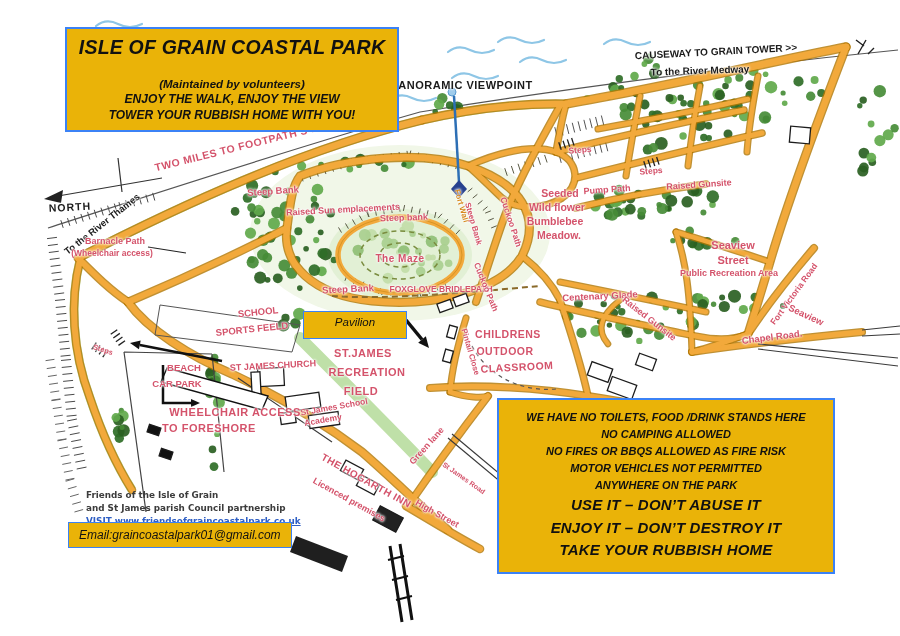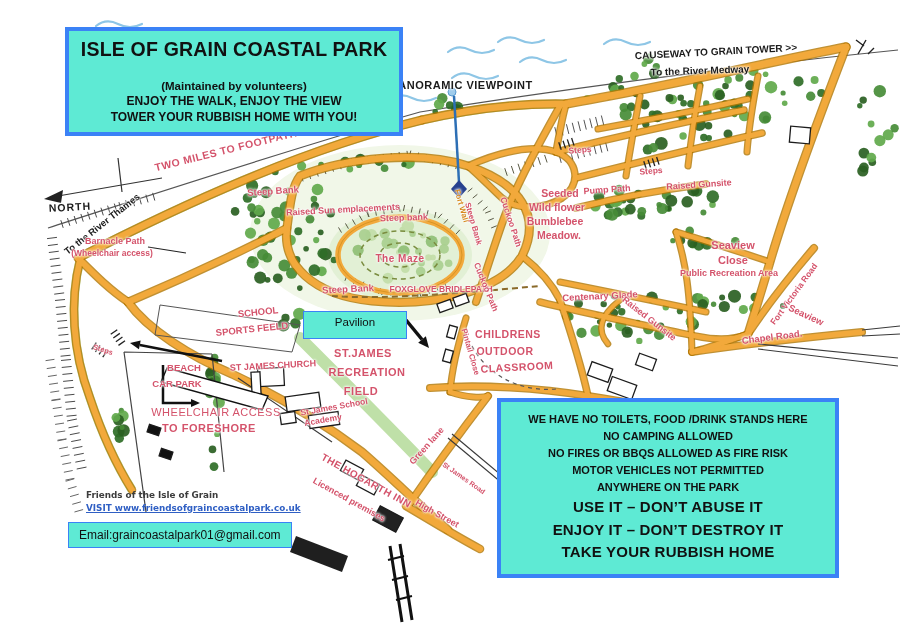--- a/index.html
+++ b/index.html
@@ -2,21 +2,21 @@
 <html><head>
 <meta charset="utf-8">
 <style>
   html,body{margin:0;padding:0;background:#e8e8e8;}
   #stage{position:relative;width:900px;height:636px;background:#ffffff;overflow:hidden;
          font-family:"Liberation Sans",sans-serif;}
   #art{position:absolute;left:0;top:0;}
   #label-layer{position:absolute;left:0;top:0;width:900px;height:636px;pointer-events:none;}
   .map-label{position:absolute;white-space:nowrap;transform:translate(-50%,-50%);
              text-shadow:0 0 3px #fff,0 0 3px #fff,0 0 2px #fff;line-height:1;}
-  .box{position:absolute;background:#5eead4;border:4px solid #3b82f6;text-align:center;color:#111;}
+  .box{position:absolute;background:#eab308;border:2px solid #3b82f6;text-align:center;color:#111;font-style:italic;}
   #title-box{left:65px;top:27px;width:322px;padding:7px 4px 8px 4px;}
   #title-box .t1{font-size:19.5px;font-weight:800;letter-spacing:.2px;}
   #title-box .t2{font-size:11.5px;font-weight:700;margin-top:19px;}
   #title-box .t3,#title-box .t4{font-size:12px;font-weight:700;margin-top:2px;}
   #pavilion-box{left:303px;top:311px;width:102px;height:22px;border-width:1.5px;
                 font-size:11.5px;font-weight:400;padding-top:4px;}
   #notice-box{left:497px;top:398px;width:322px;padding:9px 6px 10px 6px;}
   #notice-box .small{font-size:11px;font-weight:700;line-height:1.55;}
   #notice-box .big{font-size:15px;font-weight:700;line-height:1.5;letter-spacing:.2px;}
   #credits{position:absolute;left:86px;top:489px;font-family:"DejaVu Sans",sans-serif;
@@ -645,21 +645,21 @@
       <span class="map-label" style="left: 486px; top: 287px; color: rgb(212, 83, 107); font-size: 8.5px; font-weight: 700; transform: translate(-50%, -50%) rotate(68deg);">Cuckoo Path</span>
       <span class="map-label" style="left: 580px; top: 150px; color: rgb(212, 83, 107); font-size: 8.5px; font-weight: 700; transform: translate(-50%, -50%) rotate(-5deg);">Steps</span>
       <span class="map-label" style="left: 651px; top: 171px; color: rgb(212, 83, 107); font-size: 8.5px; font-weight: 700; transform: translate(-50%, -50%) rotate(-5deg);">Steps</span>
       <span class="map-label" style="left: 607px; top: 190px; color: rgb(212, 83, 107); font-size: 9px; font-weight: 700; transform: translate(-50%, -50%) rotate(-4deg);">Pump Path</span>
       <span class="map-label" style="left: 699px; top: 185px; color: rgb(212, 83, 107); font-size: 9px; font-weight: 700; transform: translate(-50%, -50%) rotate(-4deg);">Raised Gunsite</span>
       <span class="map-label" style="left: 560px; top: 193px; color: rgb(212, 83, 107); font-size: 10.5px; font-weight: 700; transform: translate(-50%, -50%) rotate(0deg);">Seeded</span>
       <span class="map-label" style="left: 557px; top: 207px; color: rgb(212, 83, 107); font-size: 10.5px; font-weight: 700; transform: translate(-50%, -50%) rotate(0deg);">Wild flower</span>
       <span class="map-label" style="left: 555px; top: 221px; color: rgb(212, 83, 107); font-size: 10.5px; font-weight: 700; transform: translate(-50%, -50%) rotate(0deg);">Bumblebee</span>
       <span class="map-label" style="left: 559px; top: 235px; color: rgb(212, 83, 107); font-size: 10.5px; font-weight: 700; transform: translate(-50%, -50%) rotate(0deg);">Meadow.</span>
       <span class="map-label" style="left: 733px; top: 245px; color: rgb(212, 83, 107); font-size: 11px; font-weight: 700; transform: translate(-50%, -50%) rotate(0deg);">Seaview</span>
-      <span class="map-label" style="left: 733px; top: 260px; color: rgb(212, 83, 107); font-size: 11px; font-weight: 700; transform: translate(-50%, -50%) rotate(0deg);">Close</span>
+      <span class="map-label" style="left: 733px; top: 260px; color: rgb(212, 83, 107); font-size: 11px; font-weight: 700; transform: translate(-50%, -50%) rotate(0deg);">Street</span>
       <span class="map-label" style="left: 729px; top: 273px; color: rgb(212, 83, 107); font-size: 9px; font-weight: 700; transform: translate(-50%, -50%) rotate(0deg);">Public Recreation Area</span>
       <span class="map-label" style="left: 794px; top: 294px; color: rgb(212, 83, 107); font-size: 8.5px; font-weight: 700; transform: translate(-50%, -50%) rotate(-54deg);">Fort Victoria Road</span>
       <span class="map-label" style="left: 806px; top: 315px; color: rgb(212, 83, 107); font-size: 9.5px; font-weight: 700; transform: translate(-50%, -50%) rotate(25deg);">Seaview</span>
       <span class="map-label" style="left: 772px; top: 337px; color: rgb(212, 83, 107); font-size: 9.5px; font-weight: 700; transform: translate(-50%, -50%) rotate(-7deg);">Chapel Road.</span>
       <span class="map-label" style="left: 600px; top: 296px; color: rgb(212, 83, 107); font-size: 9.5px; font-weight: 700; transform: translate(-50%, -50%) rotate(-3deg);">Centenary Glade</span>
       <span class="map-label" style="left: 649px; top: 319px; color: rgb(212, 83, 107); font-size: 9px; font-weight: 700; transform: translate(-50%, -50%) rotate(38deg);">Raised Gunsite</span>
       <span class="map-label" style="left: 258px; top: 312px; color: rgb(212, 83, 107); font-size: 9.5px; font-weight: 700; transform: translate(-50%, -50%) rotate(-6deg);">SCHOOL</span>
       <span class="map-label" style="left: 252px; top: 329px; color: rgb(212, 83, 107); font-size: 9.5px; font-weight: 700; transform: translate(-50%, -50%) rotate(-6deg);">SPORTS FEELD</span>
       <span class="map-label" style="left: 273px; top: 366px; color: rgb(212, 83, 107); font-size: 9px; font-weight: 700; transform: translate(-50%, -50%) rotate(-3deg);">ST JAMES CHURCH</span>
       <span class="map-label" style="left: 334px; top: 407px; color: rgb(212, 83, 107); font-size: 8.5px; font-weight: 700; transform: translate(-50%, -50%) rotate(-10deg);">St James School</span>
@@ -667,21 +667,21 @@
       <span class="map-label" style="left: 363px; top: 353px; color: rgb(212, 83, 107); font-size: 11px; font-weight: 700; letter-spacing: 0.5px; transform: translate(-50%, -50%) rotate(0deg);">ST.JAMES</span>
       <span class="map-label" style="left: 367px; top: 372px; color: rgb(212, 83, 107); font-size: 11px; font-weight: 700; letter-spacing: 0.5px; transform: translate(-50%, -50%) rotate(0deg);">RECREATION</span>
       <span class="map-label" style="left: 361px; top: 391px; color: rgb(212, 83, 107); font-size: 11px; font-weight: 700; letter-spacing: 0.5px; transform: translate(-50%, -50%) rotate(0deg);">FIELD</span>
       <span class="map-label" style="left: 508px; top: 334px; color: rgb(212, 83, 107); font-size: 10.5px; font-weight: 700; letter-spacing: 0.5px; transform: translate(-50%, -50%) rotate(0deg);">CHILDRENS</span>
       <span class="map-label" style="left: 505px; top: 351px; color: rgb(212, 83, 107); font-size: 10.5px; font-weight: 700; letter-spacing: 0.5px; transform: translate(-50%, -50%) rotate(0deg);">OUTDOOR</span>
       <span class="map-label" style="left: 517px; top: 367px; color: rgb(212, 83, 107); font-size: 10.5px; font-weight: 700; letter-spacing: 0.5px; transform: translate(-50%, -50%) rotate(-3deg);">CLASSROOM</span>
       <span class="map-label" style="left: 470px; top: 352px; color: rgb(212, 83, 107); font-size: 8px; font-weight: 700; transform: translate(-50%, -50%) rotate(74deg);">Pintail Close</span>
       <span class="map-label" style="left: 184px; top: 368px; color: rgb(212, 83, 107); font-size: 9.5px; font-weight: 700; transform: translate(-50%, -50%) rotate(0deg);">BEACH</span>
       <span class="map-label" style="left: 177px; top: 384px; color: rgb(212, 83, 107); font-size: 9.5px; font-weight: 700; transform: translate(-50%, -50%) rotate(0deg);">CAR PARK</span>
       <span class="map-label" style="left: 103px; top: 350px; color: rgb(212, 83, 107); font-size: 7.5px; font-weight: 700; transform: translate(-50%, -50%) rotate(18deg);">Steps</span>
-      <span class="map-label" style="left: 216px; top: 412px; color: rgb(212, 83, 107); font-size: 11px; font-weight: 400; letter-spacing: 0.5px; transform: translate(-50%, -50%) rotate(0deg);">WHEELCHAIR ACCESS</span>
+      <span class="map-label" style="left: 235px; top: 412px; color: rgb(212, 83, 107); font-size: 11px; font-weight: 700; letter-spacing: 0.5px; transform: translate(-50%, -50%) rotate(0deg);">WHEELCHAIR ACCESS</span>
       <span class="map-label" style="left: 209px; top: 428px; color: rgb(212, 83, 107); font-size: 11px; font-weight: 700; letter-spacing: 0.5px; transform: translate(-50%, -50%) rotate(0deg);">TO FORESHORE</span>
       <span class="map-label" style="left: 366px; top: 481px; color: rgb(212, 83, 107); font-size: 10px; font-weight: 700; letter-spacing: 0.5px; transform: translate(-50%, -50%) rotate(29deg);">THE HOGARTH INN</span>
       <span class="map-label" style="left: 349px; top: 500px; color: rgb(212, 83, 107); font-size: 9px; font-weight: 700; transform: translate(-50%, -50%) rotate(29deg);">Licenced premises</span>
       <span class="map-label" style="left: 427px; top: 446px; color: rgb(212, 83, 107); font-size: 9px; font-weight: 700; transform: translate(-50%, -50%) rotate(-48deg);">Green lane</span>
       <span class="map-label" style="left: 464px; top: 478px; color: rgb(212, 83, 107); font-size: 7px; font-weight: 700; transform: translate(-50%, -50%) rotate(35deg);">St James Road</span>
       <span class="map-label" style="left: 437px; top: 514px; color: rgb(212, 83, 107); font-size: 9px; font-weight: 700; transform: translate(-50%, -50%) rotate(29deg);">High Street</span>
     </div>
 
   <div class="box" id="title-box">
     <div class="t1">ISLE OF GRAIN COASTAL PARK</div>
@@ -700,19 +700,20 @@
     <div class="small">NO FIRES OR BBQS ALLOWED AS FIRE RISK</div>
     <div class="small">MOTOR VEHICLES NOT PERMITTED</div>
     <div class="small">ANYWHERE ON THE PARK</div>
     <div class="big">USE IT – DON’T ABUSE IT</div>
     <div class="big">ENJOY IT – DON’T DESTROY IT</div>
     <div class="big">TAKE YOUR RUBBISH HOME</div>
   </div>
 
   <div id="credits">
     <div>Friends of the Isle of Grain</div>
+    <div>and St James parish Council partnership</div>
     <div class="visit">VISIT www.friendsofgraincoastalpark.co.uk</div>
   </div>
 
   <div class="box" id="email-box">
     <span>Email:graincoastalpark01@gmail.com</span>
   </div>
 </div>
 
 </body></html>

